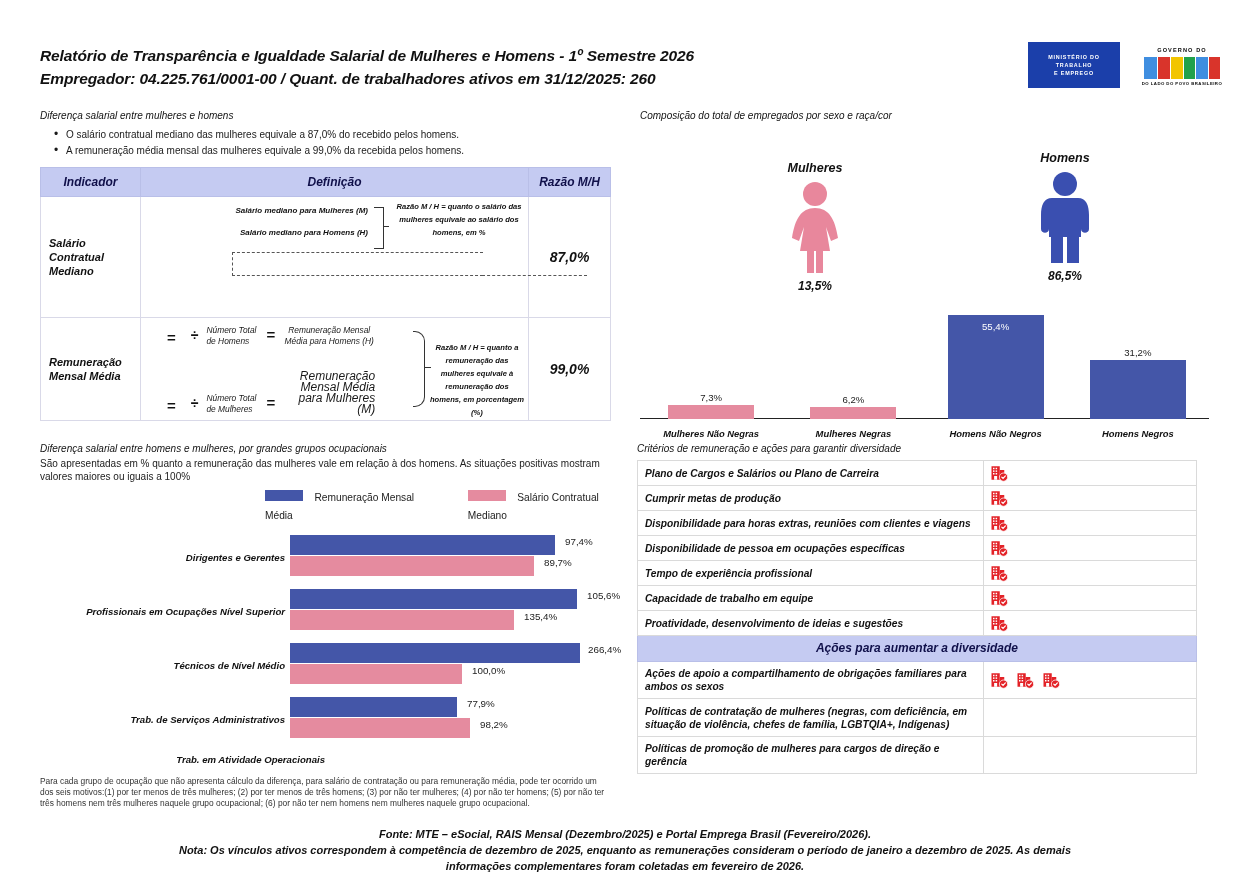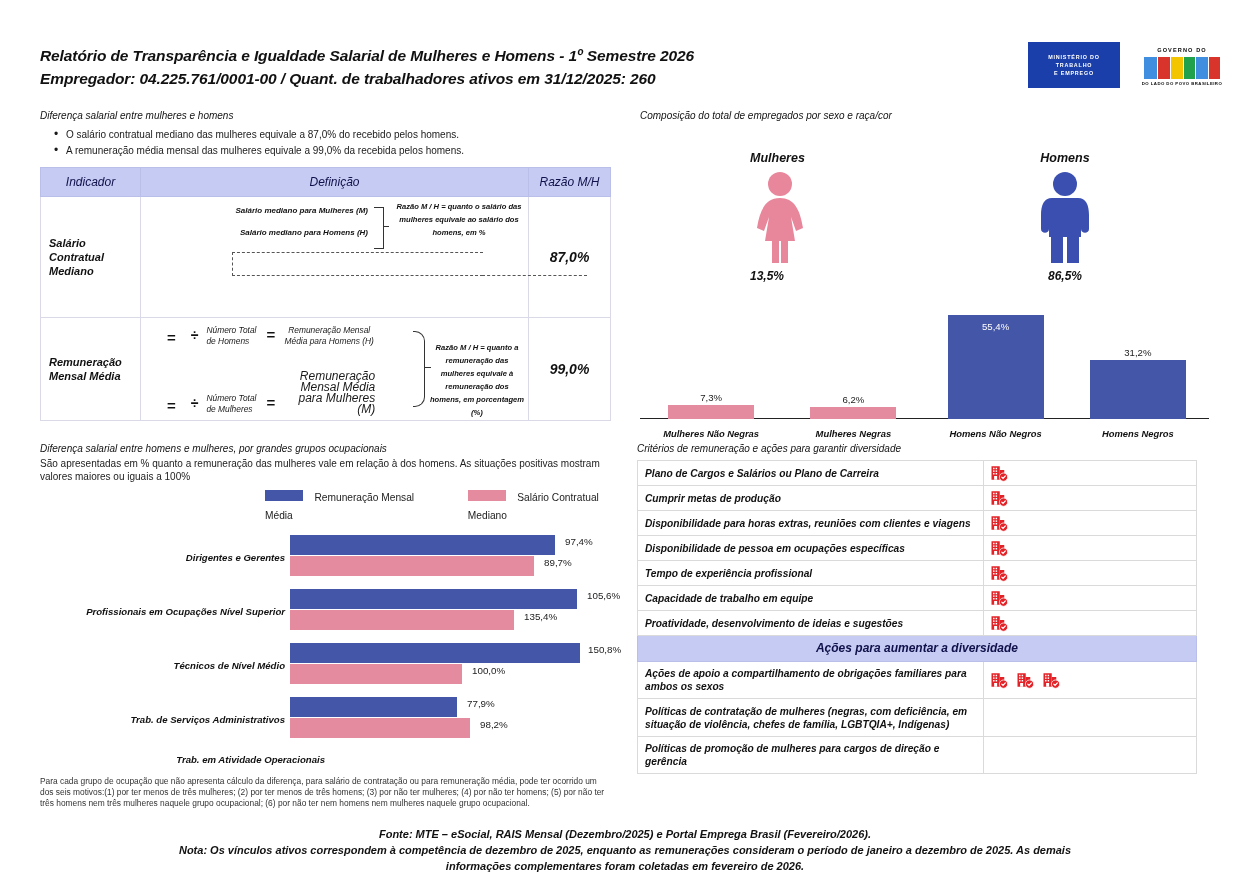--- a/index.html
+++ b/index.html
@@ -24,21 +24,21 @@
 
   
   .sec-title{font-size:10px;font-weight:normal;font-style:italic;color:#111;}
   .sec-sub{font-size:10px;color:#222;line-height:12.5px;}
   .bullets{margin:6px 0 0 14px;padding:0;list-style:none;}
   .bullets li{font-size:10px;line-height:16px;position:relative;padding-left:12px;}
   .bullets li:before{content:"\2022";position:absolute;left:0;top:-1px;font-size:12px;}
 
   
   .tbl{border-collapse:collapse;width:100%;table-layout:fixed;}
-  .tbl th{background:#c5cbf2;border:1px solid #b9bfe8;font-size:12px;font-style:italic;font-weight:normal;
+  .tbl th{background:#c5cbf2;border:1px solid #b9bfe8;font-size:12px;font-style:italic;font-weight:bold;
           padding:7px 4px;color:#10104a;}
   .tbl td{border:1px solid #d9d9e8;background:#fff;vertical-align:middle;}
   .ind-cell{font-size:11px;font-style:italic;font-weight:bold;padding:6px 8px;line-height:14px;color:#111;}
   .ratio-cell{font-size:14px;font-style:italic;font-weight:bold;text-align:center;color:#111;}
 
   
   .ppl{display:flex;align-items:flex-end;gap:4px;}
   .person{position:relative;display:inline-block;}
   .person .head{border-radius:50%;margin:0 auto;}
   .person .body{margin:1px auto 0;border-radius:3px 3px 1px 1px;}
@@ -257,21 +257,21 @@
         </tr>
       </tbody>
     </table>
   </div>
 
   <div style="position:absolute;left:640px;top:110px;width:575px;">
     <div class="sec-title">Composição do total de empregados por sexo e raça/cor</div>
 
     <div style="position:relative;height:175px;margin-top:8px;">
 
-      <div style="position:absolute;left:110px;top:22px;width:130px;">
+      <div style="position:absolute;left:110px;top:32px;width:130px;text-align:center;">
         <div class="lbl-it" style="font-size:12.5px;">Mulheres</div>
         <svg width="60" height="92" viewBox="0 0 60 92" style="margin-top:6px;">
           <circle cx="30" cy="13" r="12" fill="#e8879c"></circle>
           <path d="M30 27 C16 27 10 38 7 57 L14 60 L19 46 L15 70 L45 70 L41 46 L46 60 L53 57 C50 38 44 27 30 27 Z" fill="#e8879c"></path>
           <rect x="22" y="68" width="7" height="24" fill="#e8879c"></rect>
           <rect x="31" y="68" width="7" height="24" fill="#e8879c"></rect>
         </svg>
         <div class="lbl-it" style="font-size:12px;margin-top:2px;">13,5%</div>
       </div>
 
@@ -352,21 +352,21 @@
           <div style="position:absolute;left:297px;top:1px;" class="occ-val">105,6%</div>
           <div style="position:absolute;left:5px;top:21px;height:20px;width:224px;background:#e58b9f;"></div>
           <div style="position:absolute;left:234px;top:22px;" class="occ-val">135,4%</div>
         </div>
       </div>
 
       <div style="position:absolute;left:0;top:112px;width:100%;height:44px;display:flex;align-items:center;">
         <div style="width:245px;" class="occ-label">Técnicos de Nível Médio</div>
         <div style="flex:1;position:relative;height:44px;">
           <div style="position:absolute;left:5px;top:0;height:20px;width:290px;background:#4456a8;"></div>
-          <div style="position:absolute;left:298px;top:1px;" class="occ-val">150,8%</div>
+          <div style="position:absolute;left:298px;top:1px;" class="occ-val">266,4%</div>
           <div style="position:absolute;left:5px;top:21px;height:20px;width:172px;background:#e58b9f;"></div>
           <div style="position:absolute;left:182px;top:22px;" class="occ-val">100,0%</div>
         </div>
       </div>
 
       <div style="position:absolute;left:0;top:166px;width:100%;height:44px;display:flex;align-items:center;">
         <div style="width:245px;" class="occ-label">Trab. de Serviços Administrativos</div>
         <div style="flex:1;position:relative;height:44px;">
           <div style="position:absolute;left:5px;top:0;height:20px;width:167px;background:#4456a8;"></div>
           <div style="position:absolute;left:177px;top:1px;" class="occ-val">77,9%</div>

